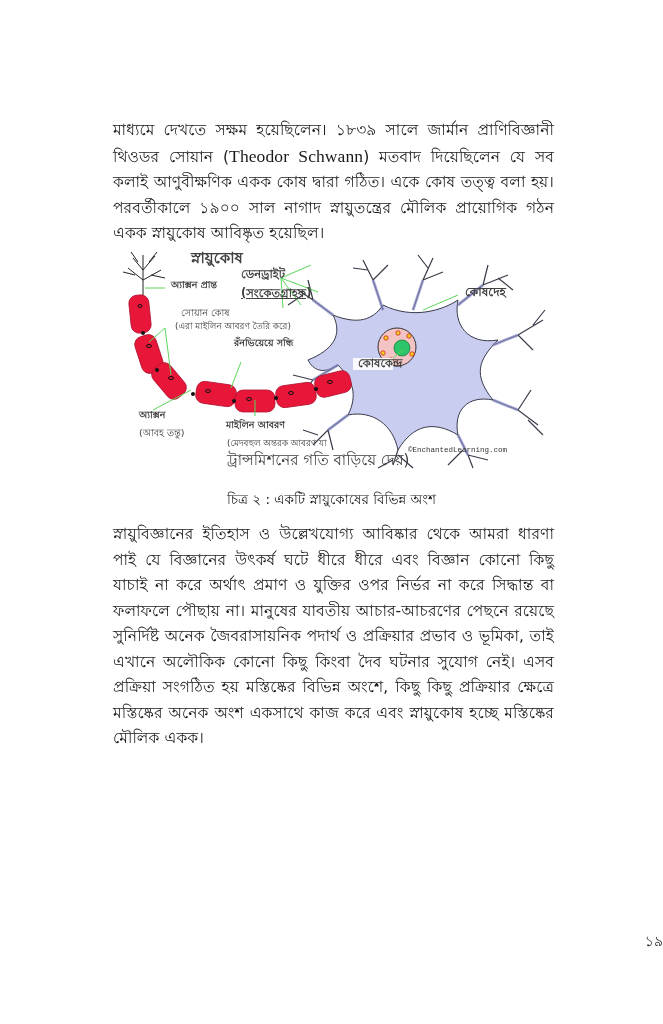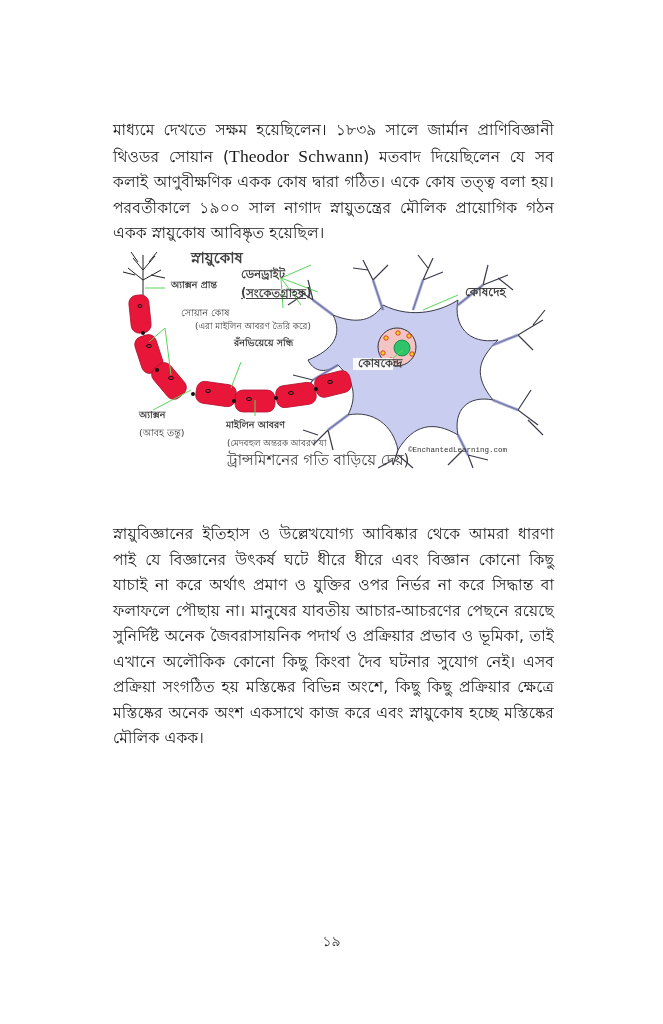--- a/index.html
+++ b/index.html
@@ -71,21 +71,21 @@
       width: 663px;
       text-align: center;
       font-size: 13.5px;
       line-height: 18px;
     }
     .page-number {
       position: absolute;
       top: 930px;
       left: 0;
       width: 663px;
-      text-align: center;
+      text-align: right;
       font-size: 14px;
       color: #333;
     }
   </style>
 </head>
 <body>
 
 <div class="page">
 
   <p class="para para1" style="margin:0;">
@@ -181,29 +181,30 @@
       </g>
       <rect x="240" y="108" width="40" height="12" fill="#ffffff" opacity="0.9"></rect>
     </svg>
 
     <div class="lbl title" style="left:78px; top:2px;">স্নায়ুকোষ</div>
     <div class="lbl bold small" style="left:58px; top:28px;">অ্যাক্সন প্রান্ত</div>
     <div class="lbl bold med" style="left:128px; top:18px;">ডেনড্রাইট</div>
     <div class="lbl bold med" style="left:128px; top:37px;text-decoration:underline;">(সংকেতগ্রাহক)</div>
     <div class="lbl bold" style="left:352px; top:36px; font-size:12px;">কোষদেহ</div>
     <div class="lbl small" style="left:68px; top:56px;">সোয়ান কোষ</div>
-    <div class="lbl small" style="left:82px; top:70px; font-size:8.8px;">(এরা মাইলিন আবরণ তৈরি করে)</div>
+    <div class="lbl small" style="left:62px; top:70px; font-size:8.8px;">(এরা মাইলিন আবরণ তৈরি করে)</div>
     <div class="lbl bold small" style="left:121px; top:86px;">রঁনভিয়েয়ে সন্ধি</div>
     <div class="lbl bold" style="left:245px; top:107px; font-size:11.5px;">কোষকেন্দ্র</div>
     <div class="lbl bold small" style="left:26px; top:158px;">অ্যাক্সন</div>
     <div class="lbl small" style="left:26px; top:176px;">(আবহ তন্তু)</div>
     <div class="lbl bold small" style="left:113px; top:168px;">মাইলিন আবরণ</div>
     <div class="lbl small" style="left:114px; top:187px; font-size:8.8px;">(মেদবহুল অন্তরক আবরণ যা</div>
     <div class="lbl small" style="left:114px; top:204px; font-size:15px;">ট্রান্সমিশনের গতি বাড়িয়ে দেয়)</div>
     <div class="lbl credit" style="left:295px; top:194px;">©EnchantedLearning.com</div>
   </div>
 
+  <div class="caption">চিত্র ২ : একটি স্নায়ুকোষের বিভিন্ন অংশ</div>
 
   <p class="para para2" style="margin:0;">স্নায়ুবিজ্ঞানের ইতিহাস ও উল্লেখযোগ্য আবিষ্কার থেকে আমরা ধারণা পাই যে বিজ্ঞানের উৎকর্ষ ঘটে ধীরে ধীরে এবং বিজ্ঞান কোনো কিছু যাচাই না করে অর্থাৎ প্রমাণ ও যুক্তির ওপর নির্ভর না করে সিদ্ধান্ত বা ফলাফলে পৌছায় না। মানুষের যাবতীয় আচার-আচরণের পেছনে রয়েছে সুনির্দিষ্ট অনেক জৈবরাসায়নিক পদার্থ ও প্রক্রিয়ার প্রভাব ও ভূমিকা, তাই এখানে অলৌকিক কোনো কিছু কিংবা দৈব ঘটনার সুযোগ নেই। এসব প্রক্রিয়া সংগঠিত হয় মস্তিষ্কের বিভিন্ন অংশে, কিছু কিছু প্রক্রিয়ার ক্ষেত্রে মস্তিষ্কের অনেক অংশ একসাথে কাজ করে এবং স্নায়ুকোষ হচ্ছে মস্তিষ্কের মৌলিক একক।</p>
 
   <div class="page-number">১৯</div>
 
 </div>
 
 </body></html>

